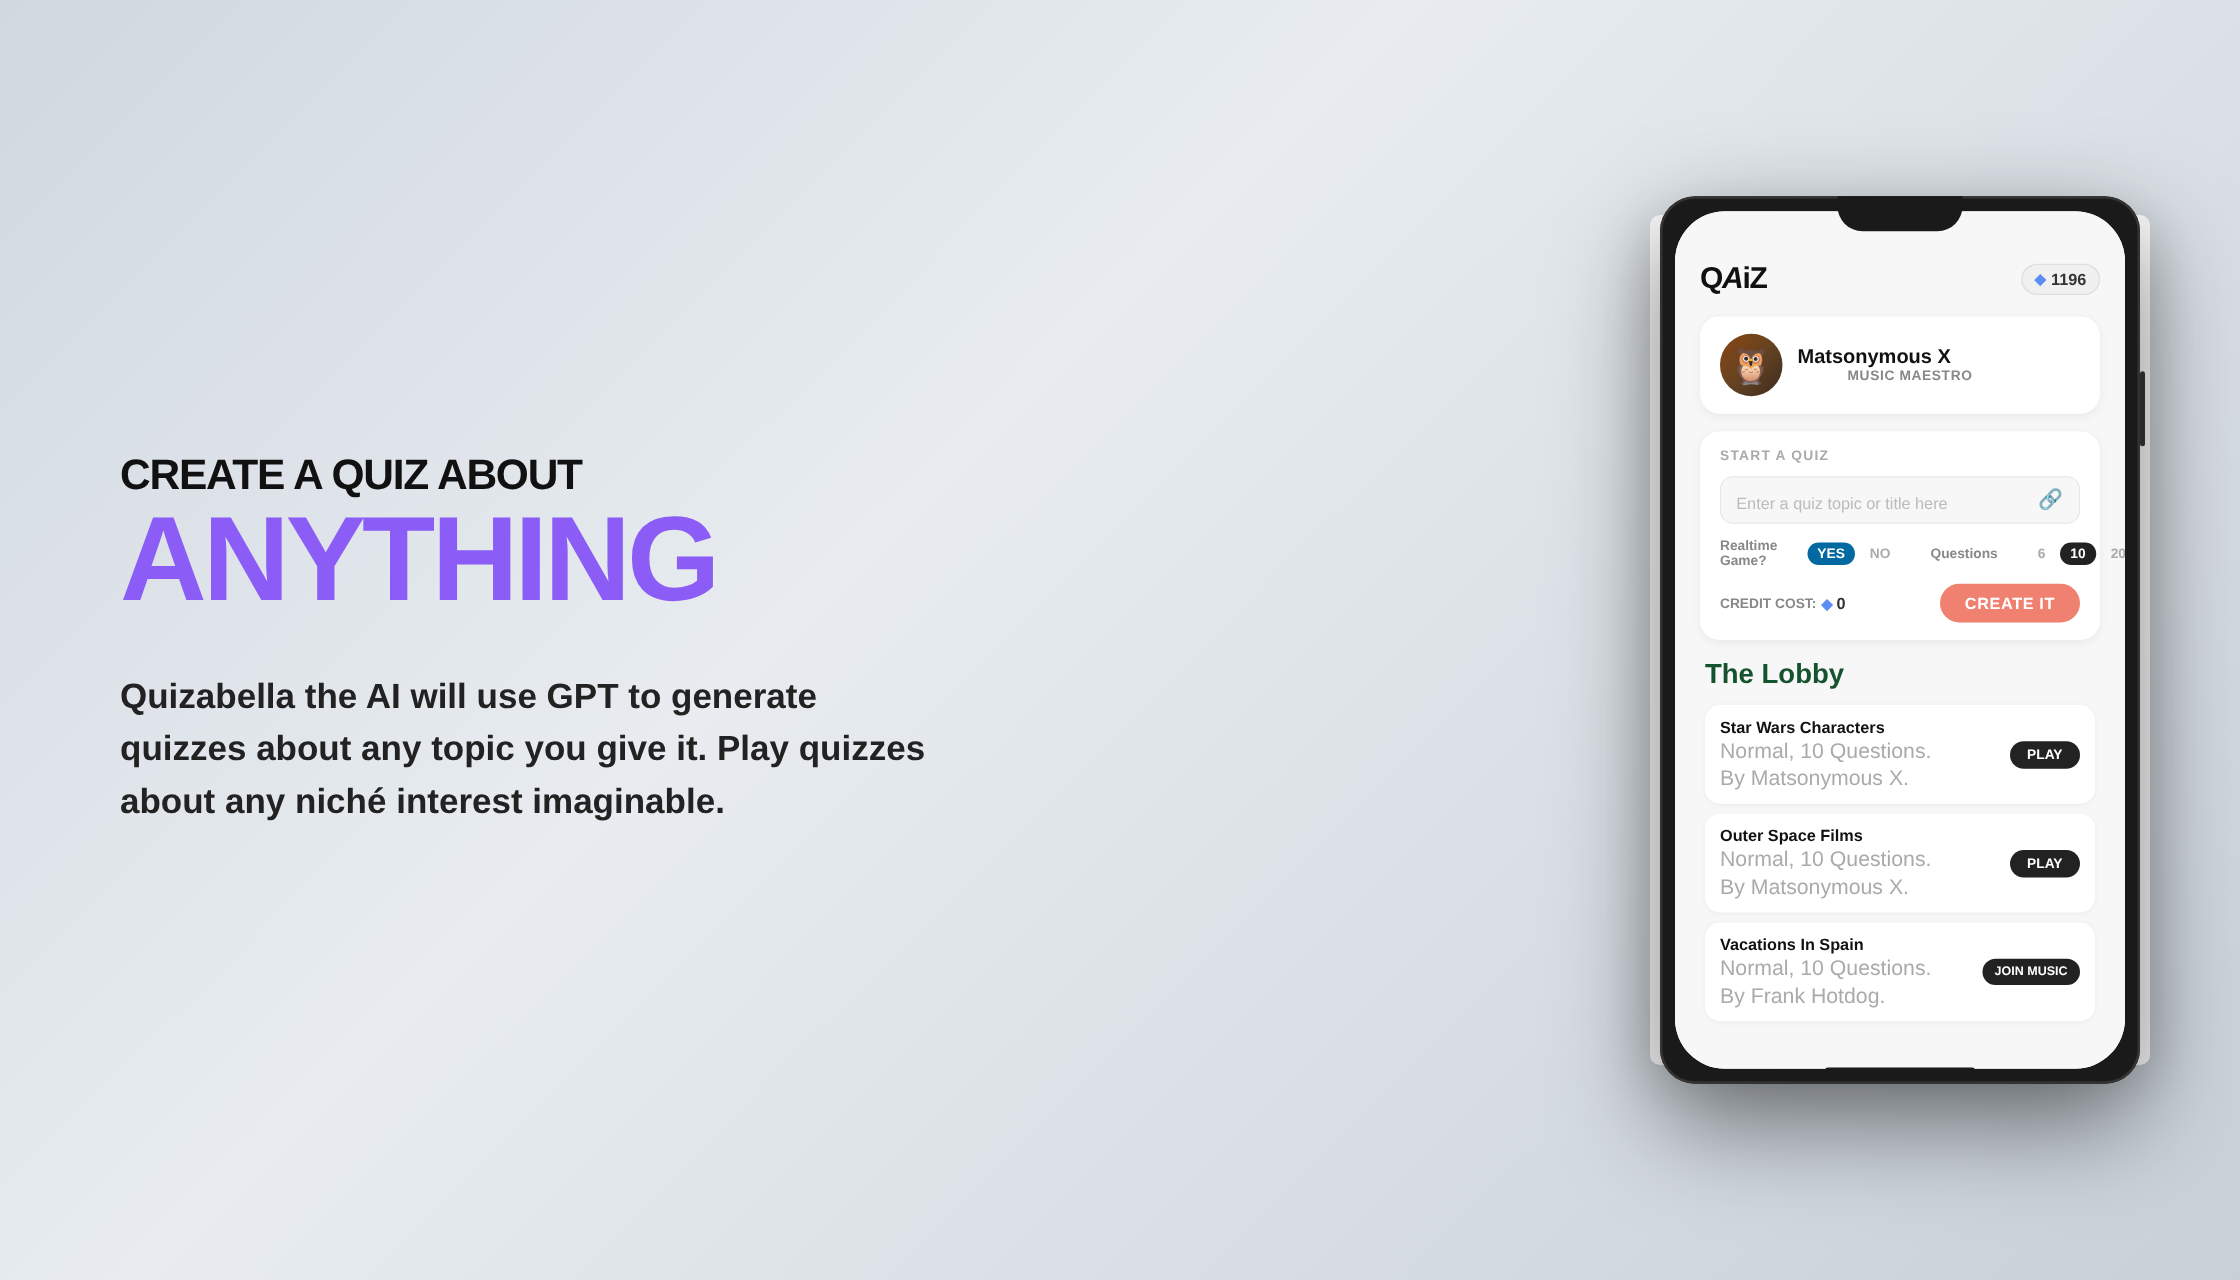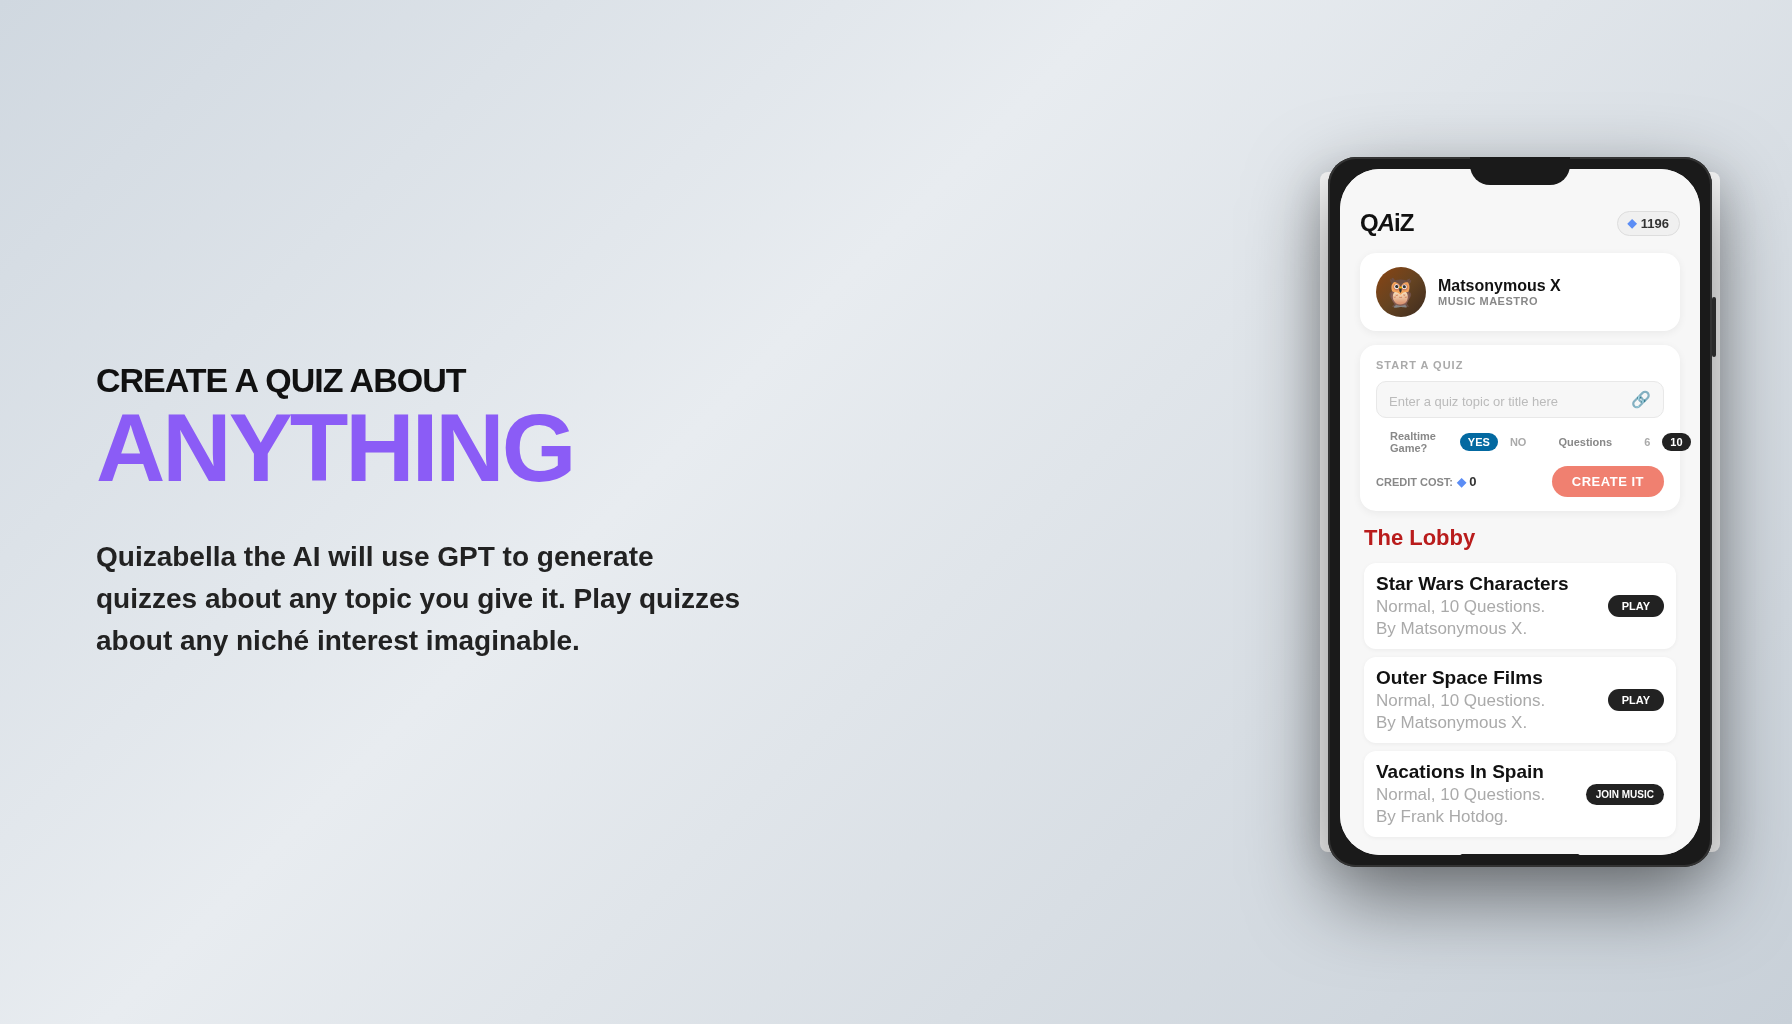--- a/index.html
+++ b/index.html
@@ -195,20 +195,21 @@
       font-size: 16px;
       font-weight: 700;
       color: #111;
     }
 
     .profile-info .role {
       font-size: 11px;
       font-weight: 600;
       color: #888;
       letter-spacing: 0.5px;
+      margin-left: 40px;
     }
 
     
     .quiz-section {
       background: #fff;
       border-radius: 16px;
       padding: 14px 16px;
       margin-bottom: 14px;
       box-shadow: 0 2px 8px rgba(0,0,0,0.06);
     }
@@ -242,21 +243,20 @@
     .quiz-input-icon {
       font-size: 16px;
       color: #ccc;
     }
 
     .options-row {
       display: flex;
       align-items: center;
       gap: 24px;
       margin-bottom: 12px;
-      margin-left: 14px;
     }
 
     .option-label {
       font-size: 11px;
       font-weight: 600;
       color: #888;
     }
 
     .toggle-group {
       display: flex;
@@ -343,37 +343,37 @@
     }
 
     
     .lobby-section {
       padding: 0 4px;
     }
 
     .lobby-title {
       font-size: 22px;
       font-weight: 800;
-      color: #b91c1c;
+      color: #14532d;
       margin-bottom: 12px;
     }
 
     .lobby-item {
       background: #fff;
       border-radius: 12px;
       padding: 10px 12px;
       display: flex;
       justify-content: space-between;
       align-items: center;
       margin-bottom: 8px;
       box-shadow: 0 1px 4px rgba(0,0,0,0.05);
     }
 
     .lobby-item-info .item-title {
-      font-size: 19px;
+      font-size: 13px;
       font-weight: 700;
       color: #111;
     }
 
     .lobby-item-info .item-meta {
       font-size: 17px;
       color: #aaa;
       margin-top: 2px;
     }
 

